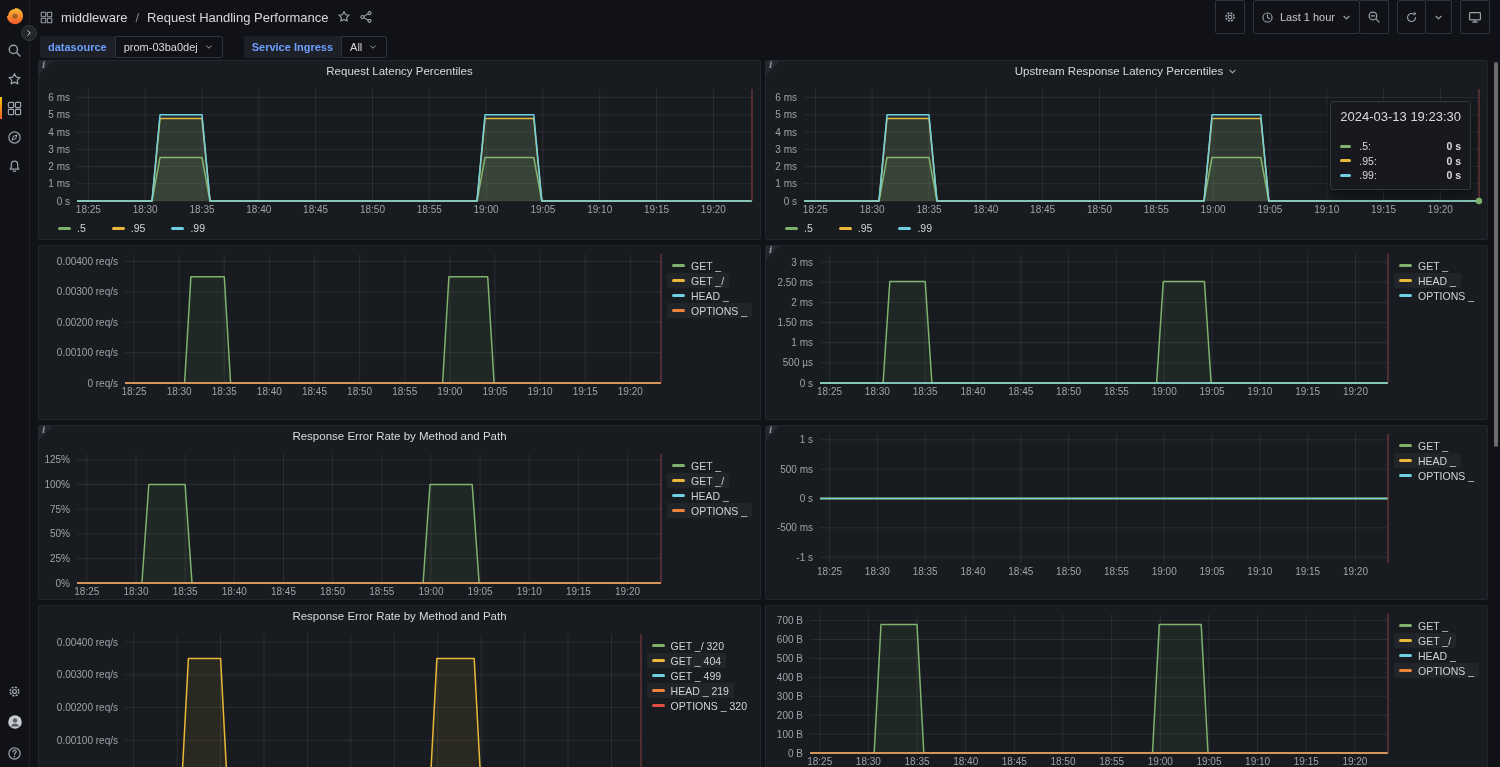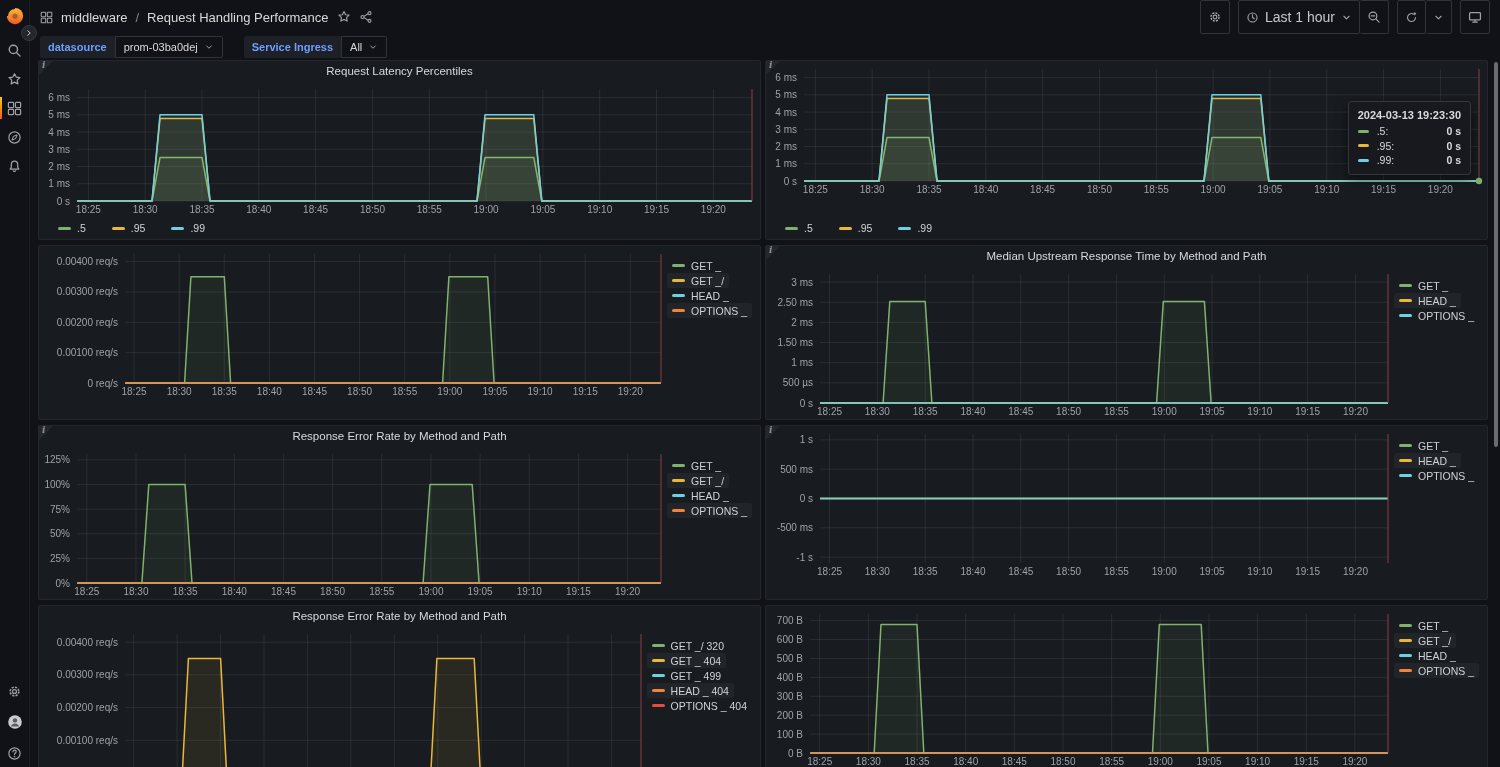--- a/index.html
+++ b/index.html
@@ -22,21 +22,21 @@
 .side-bottom{margin-top:auto;display:flex;flex-direction:column;gap:11px;align-items:center}
 
 .main{flex:1;display:flex;flex-direction:column;min-width:0}
 header.topbar{height:34px;flex:0 0 34px;display:flex;align-items:center;padding:0 10px;gap:16px}
 .breadcrumb{display:flex;align-items:center;gap:8px;font-size:13px}
 .crumb-sep{color:#85878d}
 .icon-btn{display:flex;align-items:center;justify-content:center;cursor:pointer;background:none;border:none}
 .toolbar{margin-left:auto;display:flex;align-items:center;gap:8px}
 .tb-btn{height:24px;min-width:26px;display:flex;align-items:center;justify-content:center;gap:6px;
   padding:16px 7px;border:1px solid #2f333b;border-radius:2px;background:transparent;
-  color:#c7c8cc;font-size:14px;cursor:pointer;font-family:inherit}
+  color:#c7c8cc;font-size:11px;cursor:pointer;font-family:inherit}
 .tb-group{display:flex}
 .tb-group .tb-btn+.tb-btn{border-left:none}
 
 .submenu{height:26px;flex:0 0 26px;display:flex;align-items:center;gap:21px;padding:0 10px}
 .var{display:flex;align-items:stretch;height:22px;font-size:11px}
 .var-label{display:flex;align-items:center;padding:0 8px;background:#1d2026;color:#6e9fff;
   font-weight:bold;border-radius:2px 0 0 2px;cursor:pointer}
 .var-value{display:flex;align-items:center;gap:6px;padding:8px 8px;border:1px solid #2f333b;
   background:#111217;border-radius:0 2px 2px 0;color:#d8d9da;cursor:pointer}
 
@@ -55,21 +55,21 @@
 .legend-row{flex:0 0 22px;display:flex;align-items:center;gap:16px;padding-left:12px;
   font-size:10.5px;color:#d0d2d6}
 .legend-col{flex:0 0 auto;display:flex;flex-direction:column;align-items:flex-start;
   padding:12px 6px 0 0;font-size:10.5px;color:#d0d2d6}
 .legend-item{display:flex;align-items:center;gap:6px;cursor:pointer;padding:1.5px 5px;border-radius:2px}
 .legend-col .legend-item:nth-child(even){background:rgba(255,255,255,.045)}
 .sw{width:13px;height:3px;border-radius:2px;flex:0 0 13px}
 .tooltip{position:absolute;top:40px;right:16px;background:#17191e;border:1px solid #34373d;
   border-radius:3px;padding:7px 9px 8px;font-size:10.5px;z-index:6;
   box-shadow:0 4px 12px rgba(0,0,0,.5)}
-.tt-time{font-weight:bold;margin-bottom:4px;white-space:nowrap;font-size:11px}
+.tt-time{font-weight:normal;margin-bottom:16px;white-space:nowrap;font-size:13px}
 .tt-row{display:grid;grid-template-columns:15px auto 1fr;align-items:center;column-gap:4px;margin-top:2.5px}
 .tt-sw{width:11px;height:3px;border-radius:2px}
 .tt-val{text-align:right;padding-left:16px;font-weight:bold}
 .scroll-thumb{position:fixed;top:62px;right:2px;width:4px;height:385px;
   background:rgba(255,255,255,.38);border-radius:2px;z-index:20;cursor:pointer}
 </style>
 </head>
 <body>
 
 <div class="app">
@@ -321,20 +321,28 @@
             <div class="legend-item">
               <span class="sw" style="background: rgb(110, 208, 224);"></span>
               <span>.99</span>
             </div>
           </div>
         </section>
         <section class="panel">
           <div class="info-corner">
             <span class="info-i">i</span>
           </div>
+          <div class="panel-header">
+            <h2 class="panel-title">
+              <span>Upstream Response Latency Percentiles</span>
+              <svg width="11" height="11" viewBox="0 0 16 16" fill="none">
+                <path d="M4.2 6.2 L8 10 L11.8 6.2" stroke="#9da1a8" stroke-width="1.6" stroke-linecap="round" stroke-linejoin="round"></path>
+              </svg>
+            </h2>
+          </div>
           <div class="panel-body">
             <div class="plot"><svg width="717" height="136">
                 <line x1="47.36363636363636" y1="8" x2="47.36363636363636" y2="120" stroke="rgba(204,204,220,0.10)" stroke-width="1"></line>
                 <text x="47.36363636363636" y="132" text-anchor="middle" font-size="10" fill="#9fa2a8" font-family="&quot;Liberation Sans&quot;, sans-serif">18:25</text>
                 <line x1="104.18181818181819" y1="8" x2="104.18181818181819" y2="120" stroke="rgba(204,204,220,0.10)" stroke-width="1"></line>
                 <text x="104.18181818181819" y="132" text-anchor="middle" font-size="10" fill="#9fa2a8" font-family="&quot;Liberation Sans&quot;, sans-serif">18:30</text>
                 <line x1="161" y1="8" x2="161" y2="120" stroke="rgba(204,204,220,0.10)" stroke-width="1"></line>
                 <text x="161" y="132" text-anchor="middle" font-size="10" fill="#9fa2a8" font-family="&quot;Liberation Sans&quot;, sans-serif">18:35</text>
                 <line x1="217.8181818181818" y1="8" x2="217.8181818181818" y2="120" stroke="rgba(204,204,220,0.10)" stroke-width="1"></line>
                 <text x="217.8181818181818" y="132" text-anchor="middle" font-size="10" fill="#9fa2a8" font-family="&quot;Liberation Sans&quot;, sans-serif">18:40</text>
@@ -475,25 +483,20 @@
                 <span class="sw" style="background: rgb(239, 132, 60);"></span>
                 <span>OPTIONS _</span>
               </div>
             </div>
           </div>
         </section>
         <section class="panel">
           <div class="info-corner">
             <span class="info-i">i</span>
           </div>
-          <div class="panel-header">
-            <h2 class="panel-title">
-              <span>Median Upstream Response Time by Method and Path</span>
-            </h2>
-          </div>
           <div class="panel-body">
             <div class="plot"><svg width="626" height="153">
                 <line x1="61.562289562289564" y1="8" x2="61.562289562289564" y2="137" stroke="rgba(204,204,220,0.10)" stroke-width="1"></line>
                 <text x="61.562289562289564" y="149" text-anchor="middle" font-size="10" fill="#9fa2a8" font-family="&quot;Liberation Sans&quot;, sans-serif">18:25</text>
                 <line x1="109.37373737373737" y1="8" x2="109.37373737373737" y2="137" stroke="rgba(204,204,220,0.10)" stroke-width="1"></line>
                 <text x="109.37373737373737" y="149" text-anchor="middle" font-size="10" fill="#9fa2a8" font-family="&quot;Liberation Sans&quot;, sans-serif">18:30</text>
                 <line x1="157.1851851851852" y1="8" x2="157.1851851851852" y2="137" stroke="rgba(204,204,220,0.10)" stroke-width="1"></line>
                 <text x="157.1851851851852" y="149" text-anchor="middle" font-size="10" fill="#9fa2a8" font-family="&quot;Liberation Sans&quot;, sans-serif">18:35</text>
                 <line x1="204.996632996633" y1="8" x2="204.996632996633" y2="137" stroke="rgba(204,204,220,0.10)" stroke-width="1"></line>
                 <text x="204.996632996633" y="149" text-anchor="middle" font-size="10" fill="#9fa2a8" font-family="&quot;Liberation Sans&quot;, sans-serif">18:40</text>
@@ -754,25 +757,25 @@
               <div class="legend-item">
                 <span class="sw" style="background: rgb(234, 184, 57);"></span>
                 <span>GET _ 404</span>
               </div>
               <div class="legend-item">
                 <span class="sw" style="background: rgb(110, 208, 224);"></span>
                 <span>GET _ 499</span>
               </div>
               <div class="legend-item">
                 <span class="sw" style="background: rgb(239, 132, 60);"></span>
-                <span>HEAD _ 404</span>
+                <span>HEAD _ 219</span>
               </div>
               <div class="legend-item">
                 <span class="sw" style="background: rgb(226, 77, 66);"></span>
-                <span>OPTIONS _ 404</span>
+                <span>OPTIONS _ 320</span>
               </div>
             </div>
           </div>
         </section>
         <section class="panel">
           <div class="panel-body">
             <div class="plot"><svg width="626" height="163">
                 <line x1="51.73063973063973" y1="8" x2="51.73063973063973" y2="147" stroke="rgba(204,204,220,0.10)" stroke-width="1"></line>
                 <text x="51.73063973063973" y="159" text-anchor="middle" font-size="10" fill="#9fa2a8" font-family="&quot;Liberation Sans&quot;, sans-serif">18:25</text>
                 <line x1="100.38383838383838" y1="8" x2="100.38383838383838" y2="147" stroke="rgba(204,204,220,0.10)" stroke-width="1"></line>

